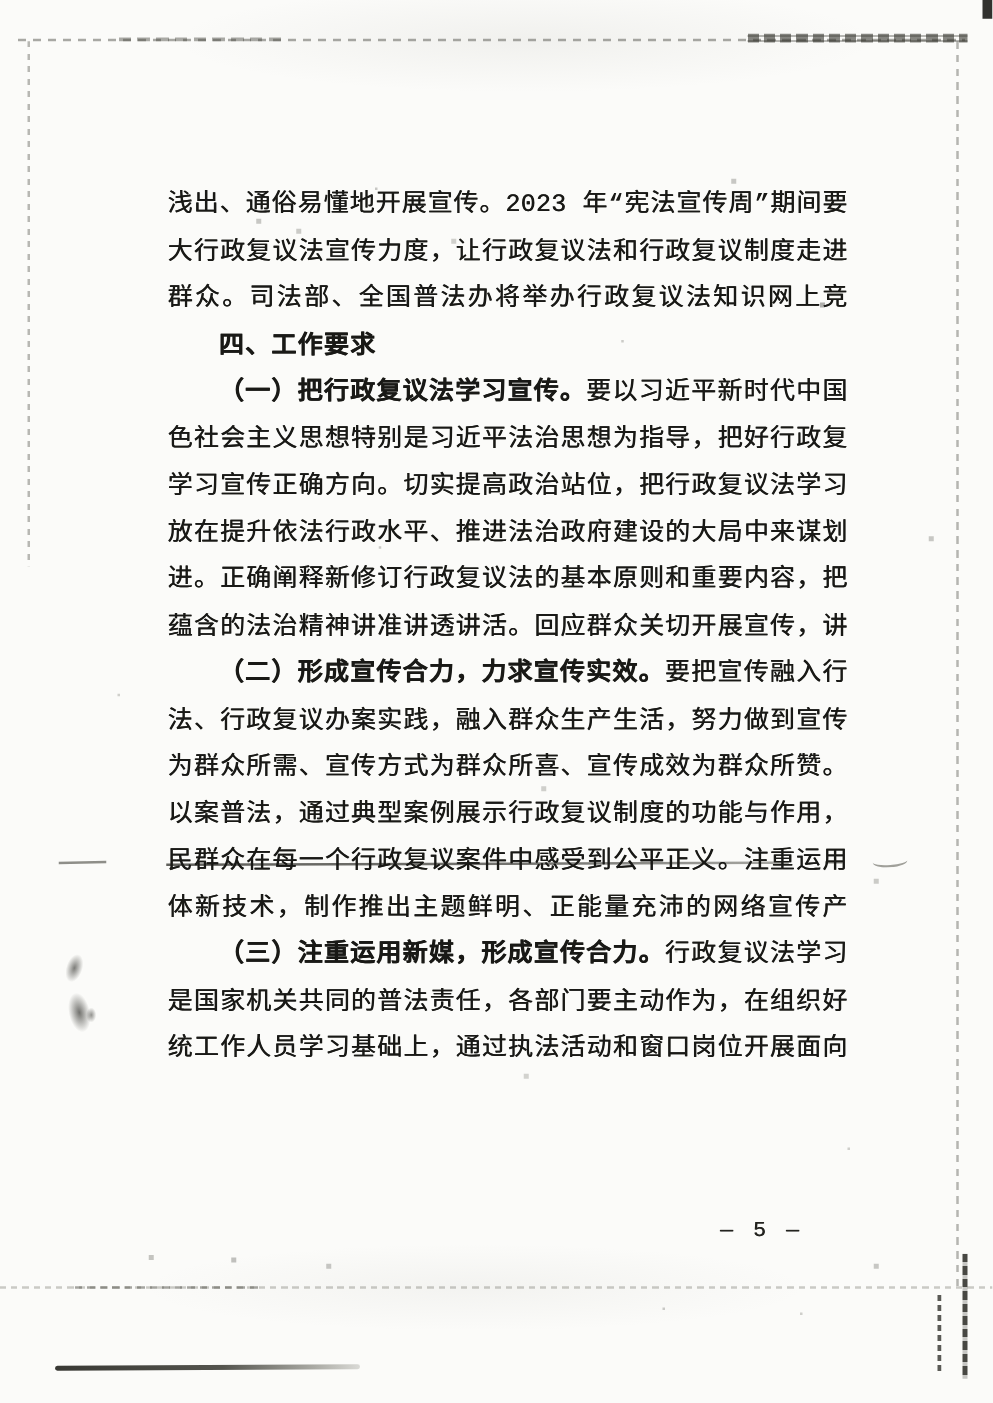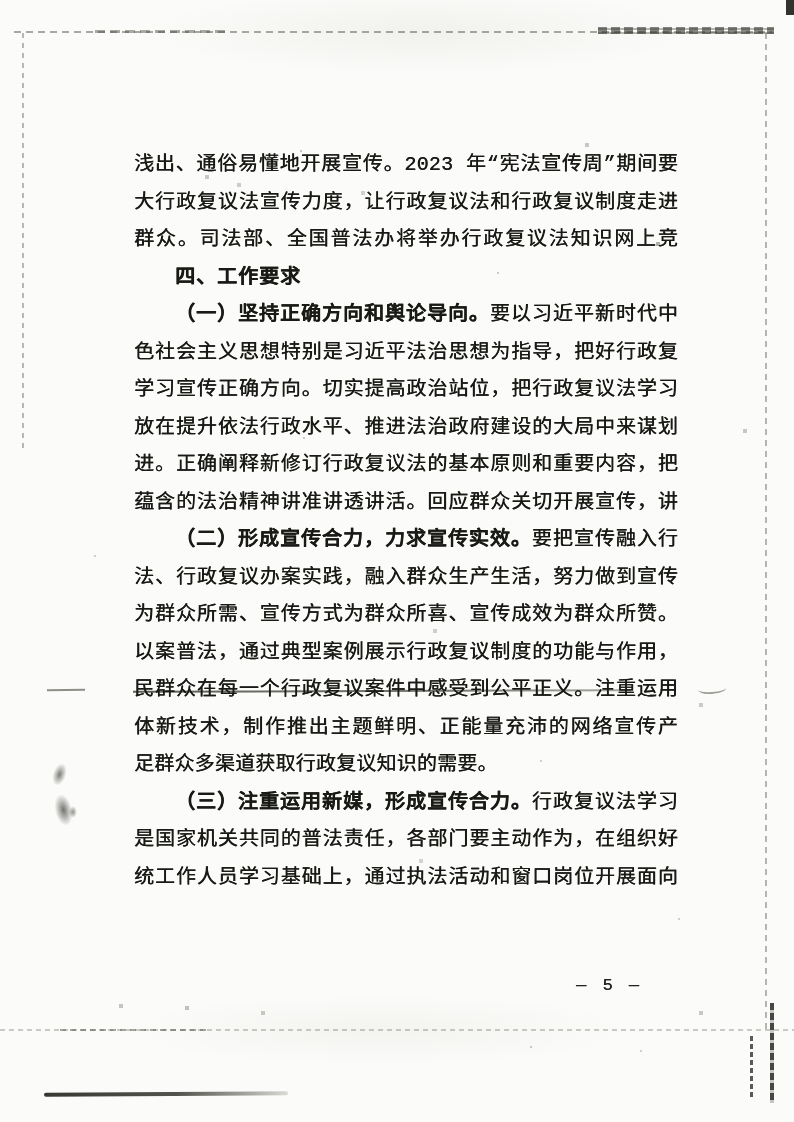--- a/index.html
+++ b/index.html
@@ -187,33 +187,32 @@
   <div class="artifact smudge-1"></div>
   <div class="artifact smudge-2"></div>
   <div class="artifact smudge-3"></div>
   <div class="artifact specks"></div>
 
   <div class="text-block">
     <div class="line"><span class="lead"></span><span>浅出、通俗易懂地开展宣传。2023 年“宪法宣传周”期间要加</span></div>
     <div class="line"><span class="lead"></span><span>大行政复议法宣传力度，让行政复议法和行政复议制度走进人民</span></div>
     <div class="line"><span class="lead"></span><span>群众。司法部、全国普法办将举办行政复议法知识网上竞答，各</span></div>
     <div class="line indent short heading"><span class="lead">四、工作要求</span><span></span></div>
-    <div class="line indent"><span class="lead">（一）坚持正确方向和舆论导向。</span><span>要以习近平新时代中国特</span></div>
+    <div class="line indent"><span class="lead">（一）把行政复议法学习宣传。</span><span>要以习近平新时代中国特</span></div>
     <div class="line"><span class="lead"></span><span>色社会主义思想特别是习近平法治思想为指导，把好行政复议法</span></div>
     <div class="line"><span class="lead"></span><span>学习宣传正确方向。切实提高政治站位，把行政复议法学习宣传</span></div>
     <div class="line"><span class="lead"></span><span>放在提升依法行政水平、推进法治政府建设的大局中来谋划和推</span></div>
     <div class="line"><span class="lead"></span><span>进。正确阐释新修订行政复议法的基本原则和重要内容，把其中</span></div>
     <div class="line"><span class="lead"></span><span>蕴含的法治精神讲准讲透讲活。回应群众关切开展宣传，讲好行</span></div>
     <div class="line indent"><span class="lead">（二）形成宣传合力，力求宣传实效。</span><span>要把宣传融入行政执</span></div>
     <div class="line"><span class="lead"></span><span>法、行政复议办案实践，融入群众生产生活，努力做到宣传内容</span></div>
     <div class="line"><span class="lead"></span><span>为群众所需、宣传方式为群众所喜、宣传成效为群众所赞。加强</span></div>
     <div class="line"><span class="lead"></span><span>以案普法，通过典型案例展示行政复议制度的功能与作用，让人</span></div>
     <div class="line"><span class="lead"></span><span>民群众在每一个行政复议案件中感受到公平正义。注重运用新媒</span></div>
     <div class="line"><span class="lead"></span><span>体新技术，制作推出主题鲜明、正能量充沛的网络宣传产品，满</span></div>
-    <div class="line short"><span class="lead"></span><span>足群众多渠道获取行政复议知识的需要。</span></div>
     <div class="line indent"><span class="lead">（三）注重运用新媒，形成宣传合力。</span><span>行政复议法学习宣传</span></div>
     <div class="line"><span class="lead"></span><span>是国家机关共同的普法责任，各部门要主动作为，在组织好本系</span></div>
     <div class="line"><span class="lead"></span><span>统工作人员学习基础上，通过执法活动和窗口岗位开展面向社会</span></div>
   </div>
 
   <div class="page-number">— 5 —</div>
 
 </div>
 
 </body></html>

